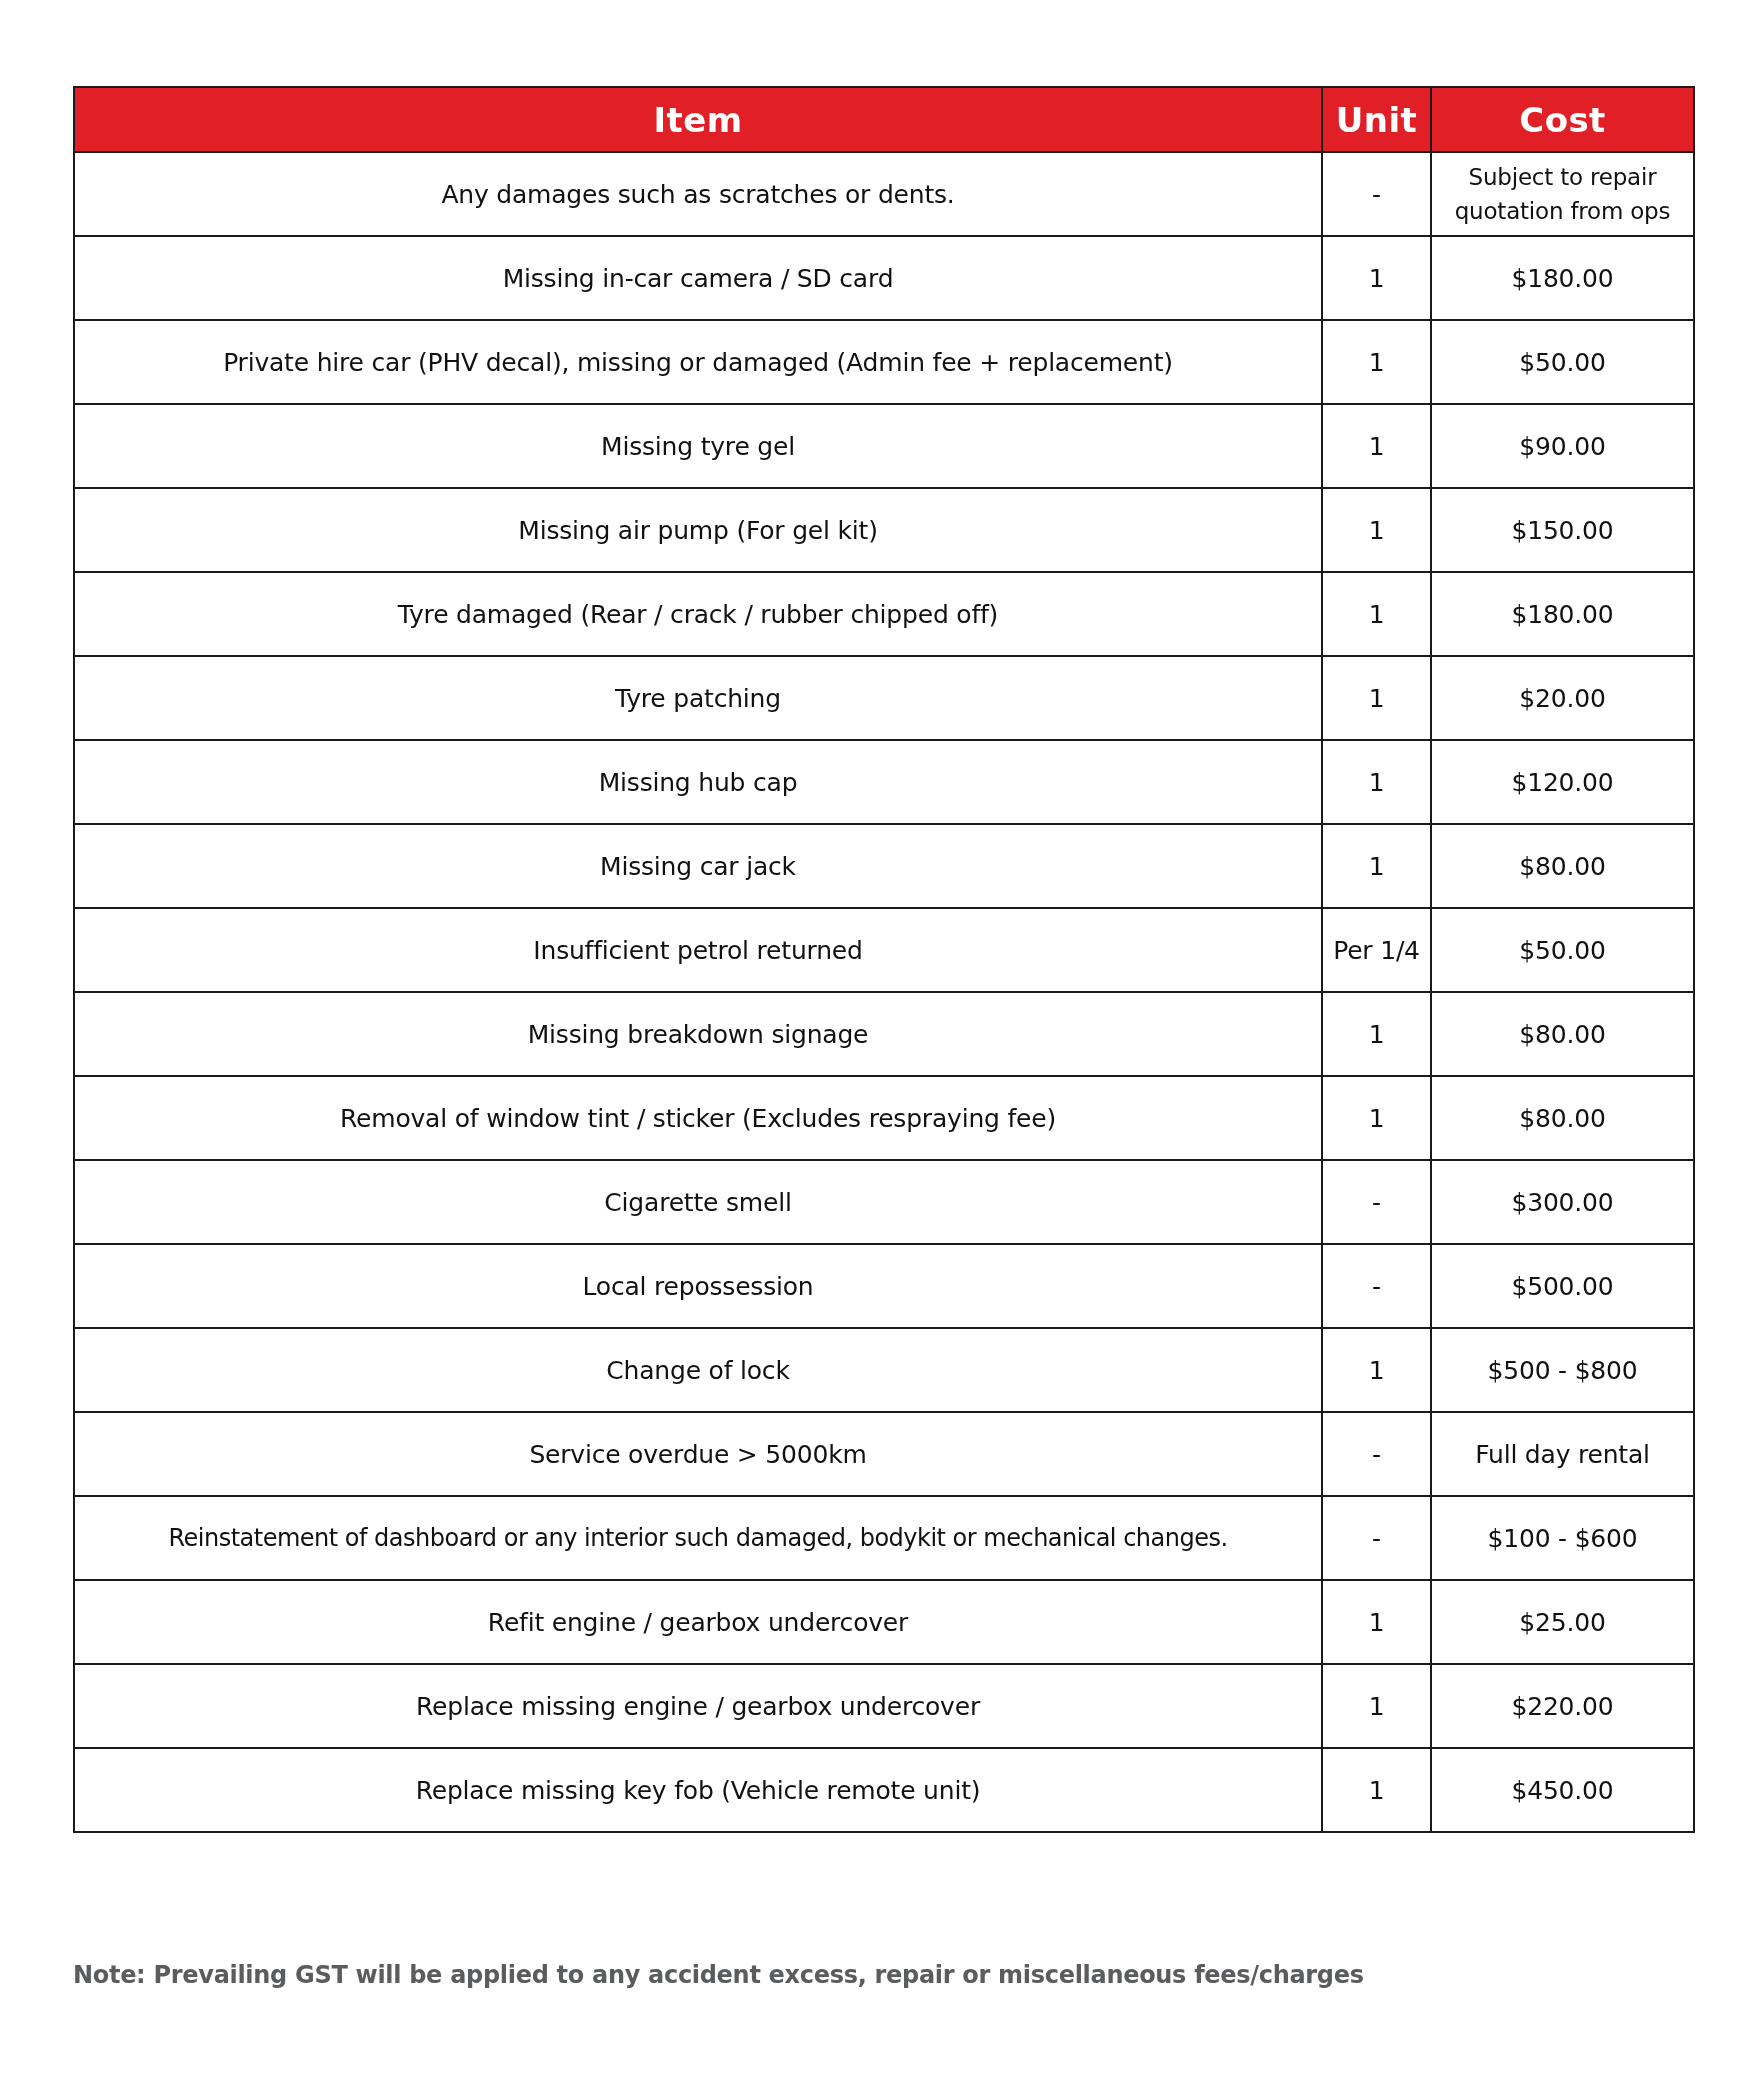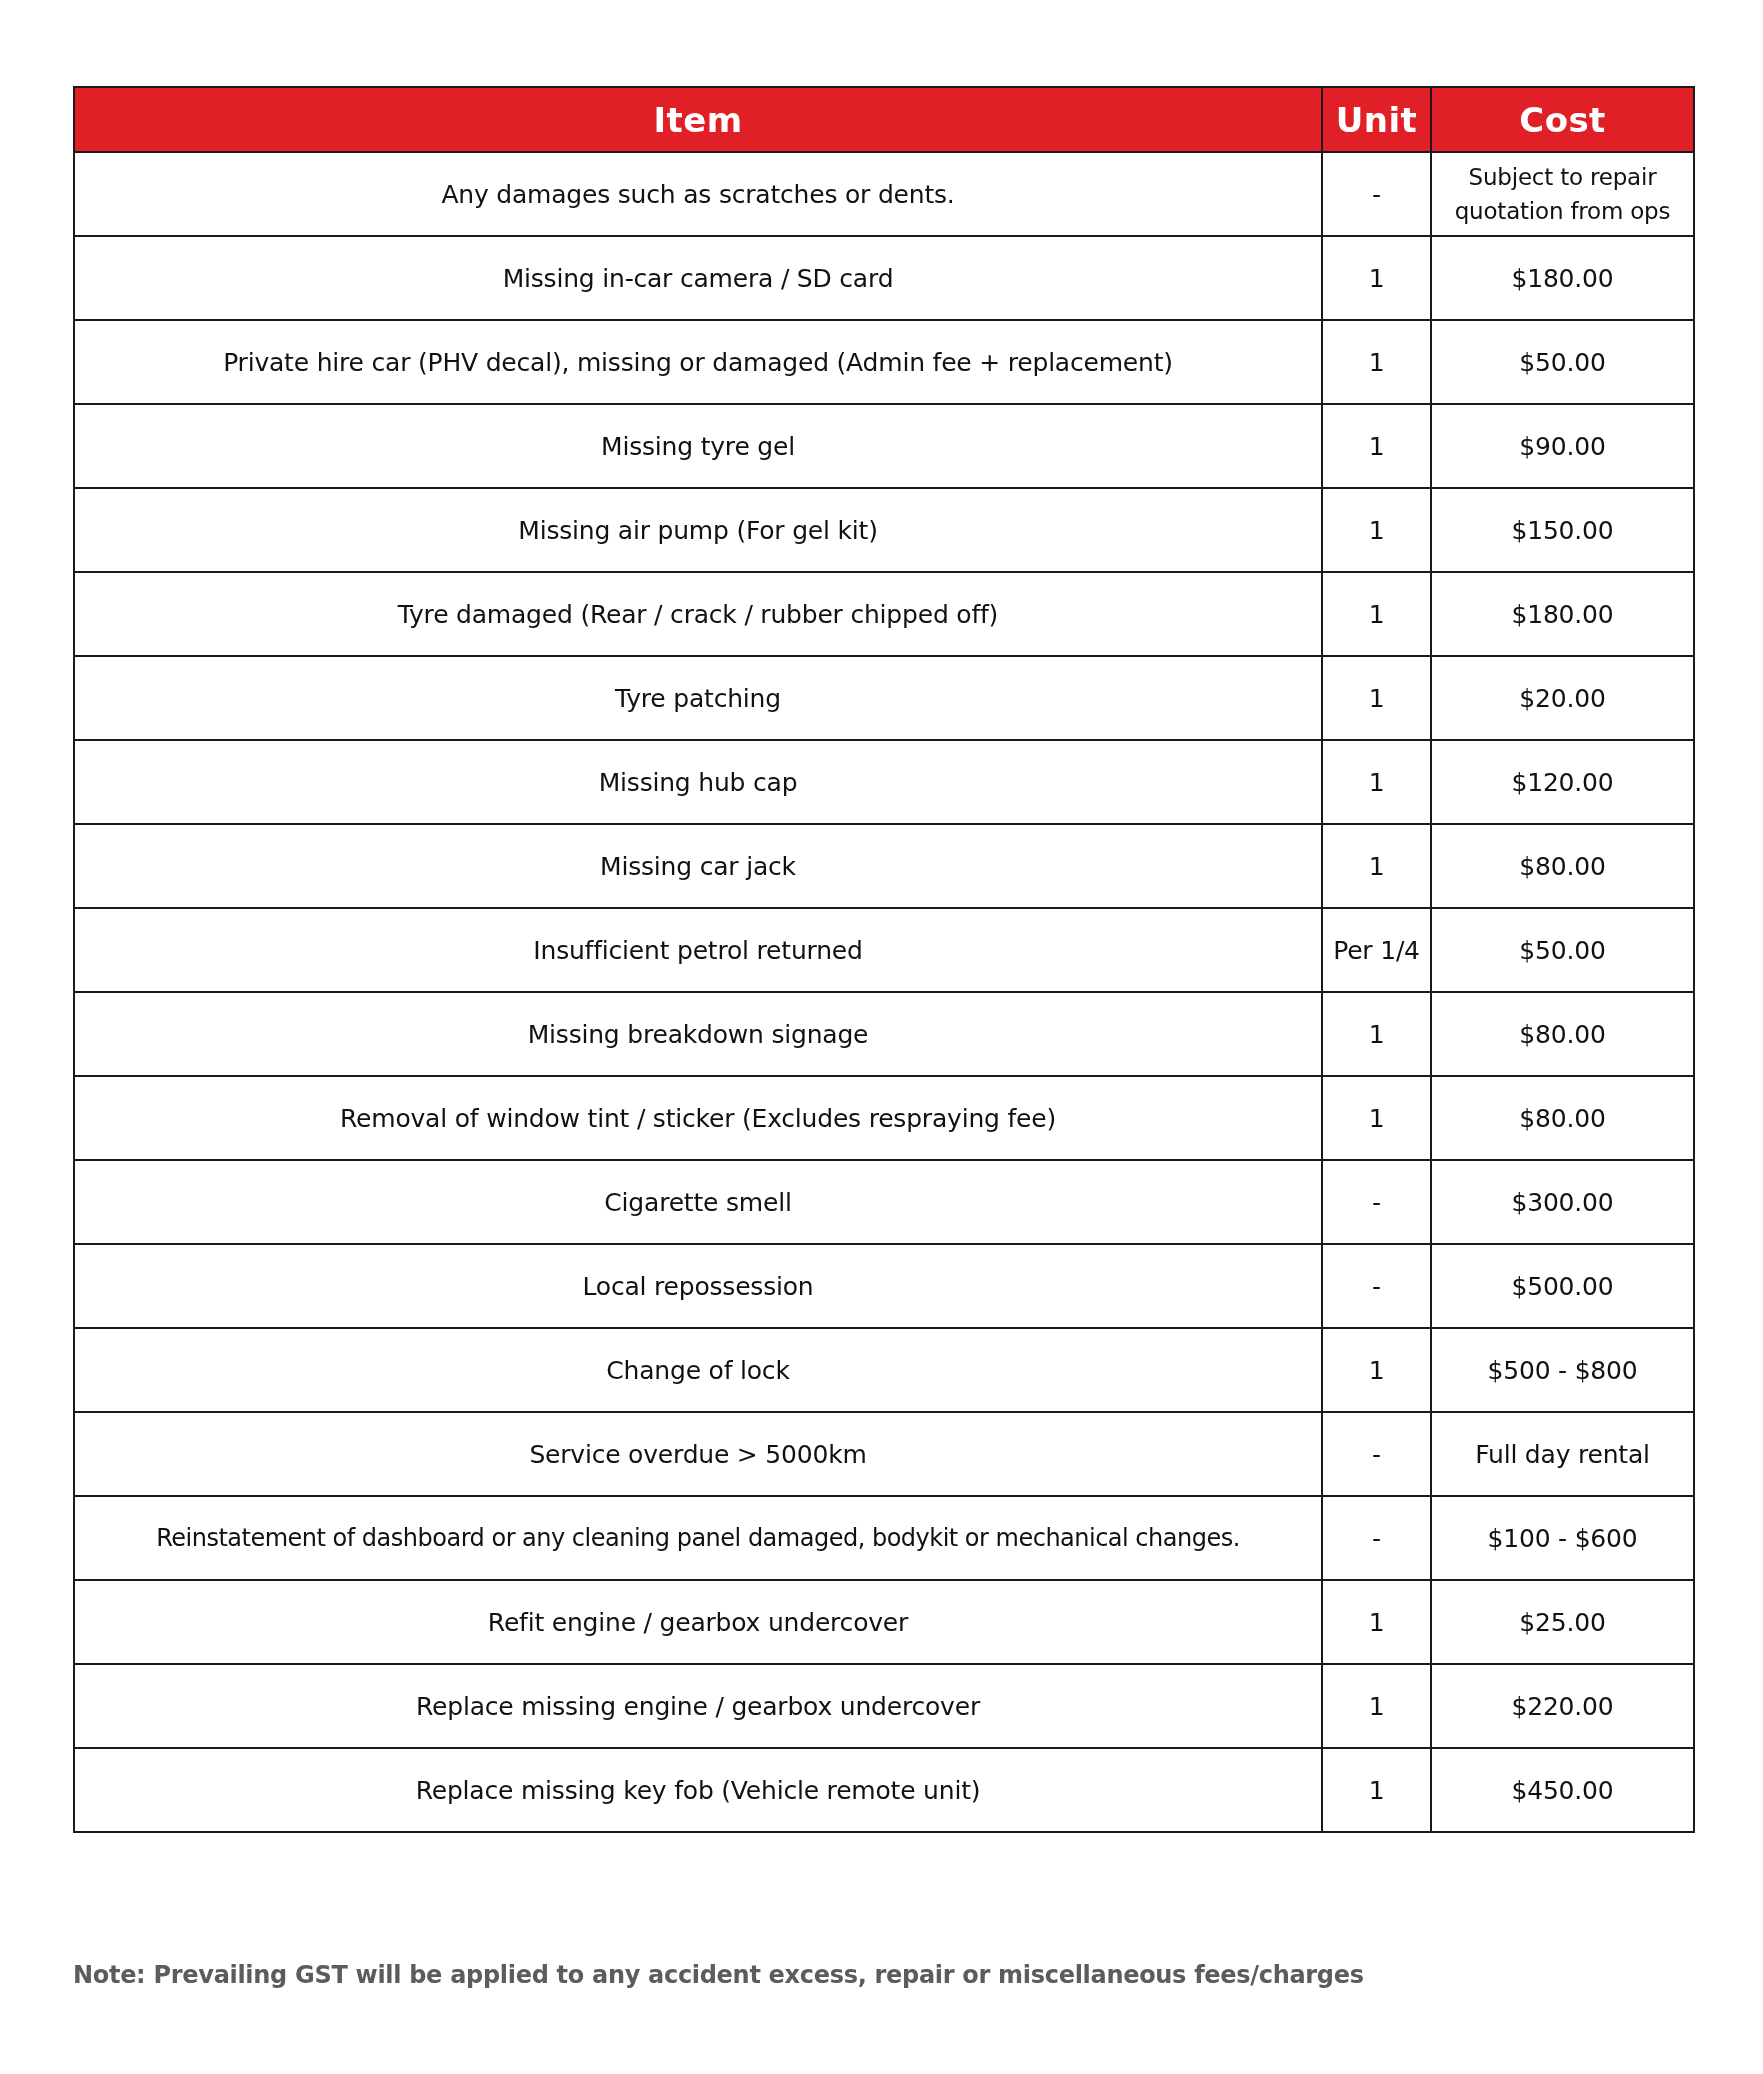--- a/index.html
+++ b/index.html
@@ -114,21 +114,21 @@
         <td>Change of lock</td>
         <td>1</td>
         <td class="cost-cell">$500 - $800</td>
       </tr>
       <tr>
         <td>Service overdue &gt; 5000km</td>
         <td>-</td>
         <td class="cost-cell">Full day rental</td>
       </tr>
       <tr>
-        <td style="font-size:24px;letter-spacing:-0.5px;">Reinstatement of dashboard or any cleaning panel damaged, bodykit or mechanical changes.</td>
+        <td style="font-size:24px;letter-spacing:-0.5px;">Reinstatement of dashboard or any interior such damaged, bodykit or mechanical changes.</td>
         <td>-</td>
         <td class="cost-cell">$100 - $600</td>
       </tr>
       <tr>
         <td>Refit engine / gearbox undercover</td>
         <td>1</td>
         <td class="cost-cell">$25.00</td>
       </tr>
       <tr>
         <td>Replace missing engine / gearbox undercover</td>

